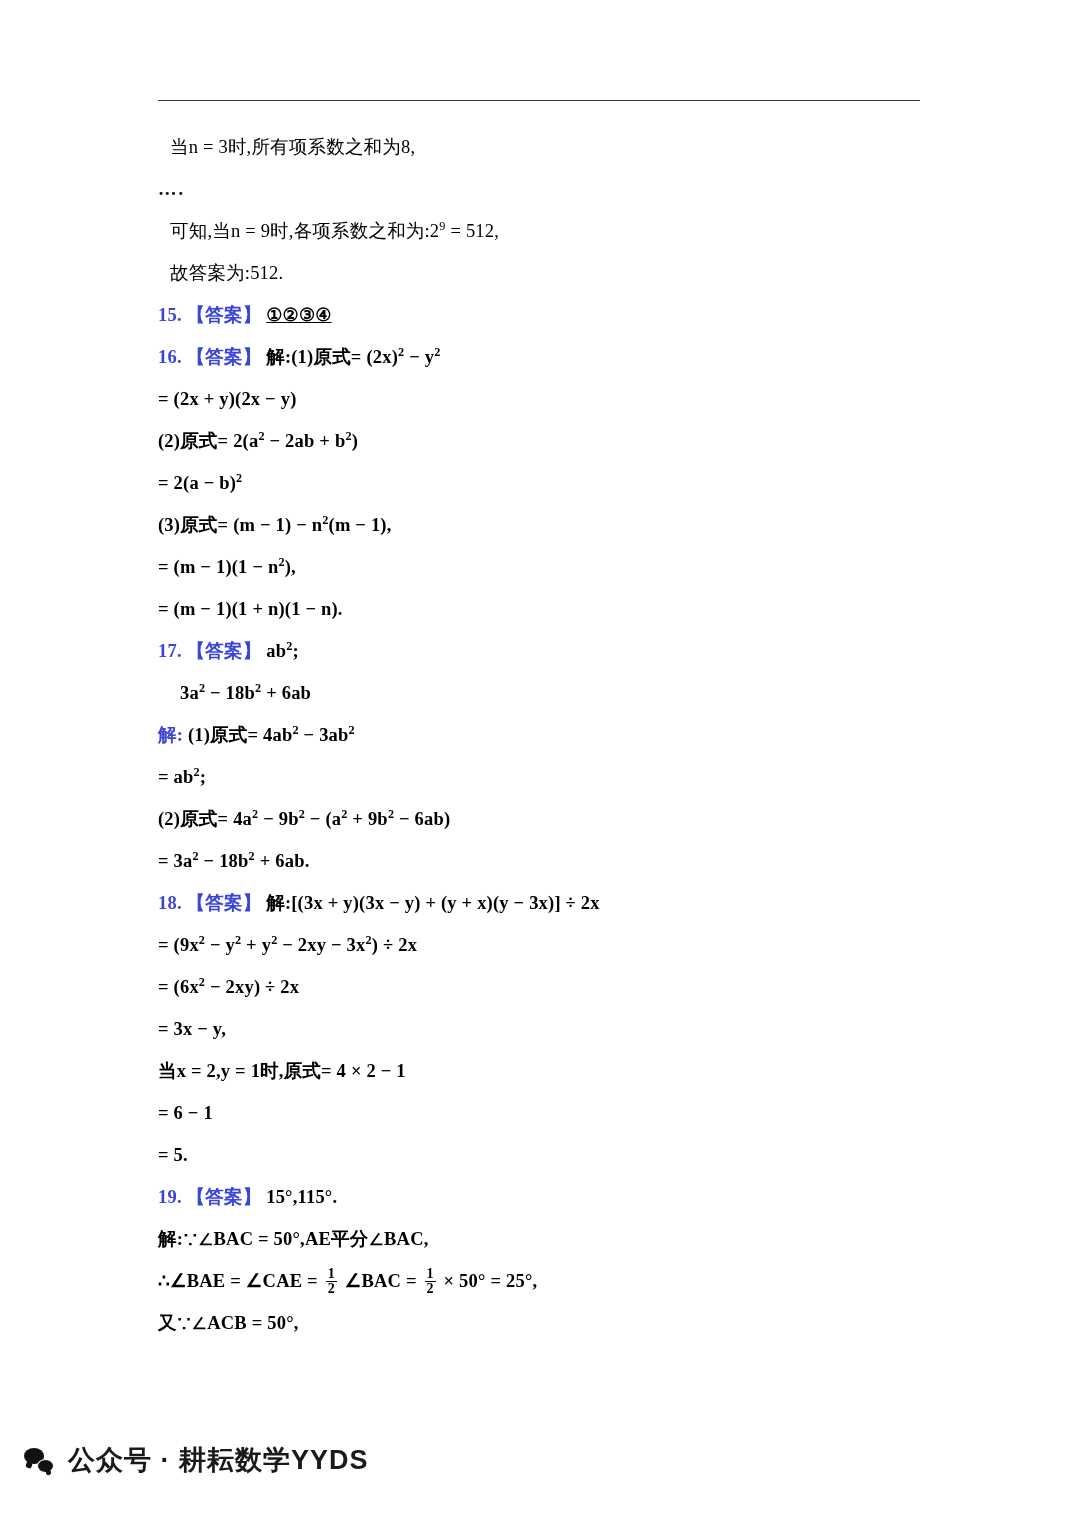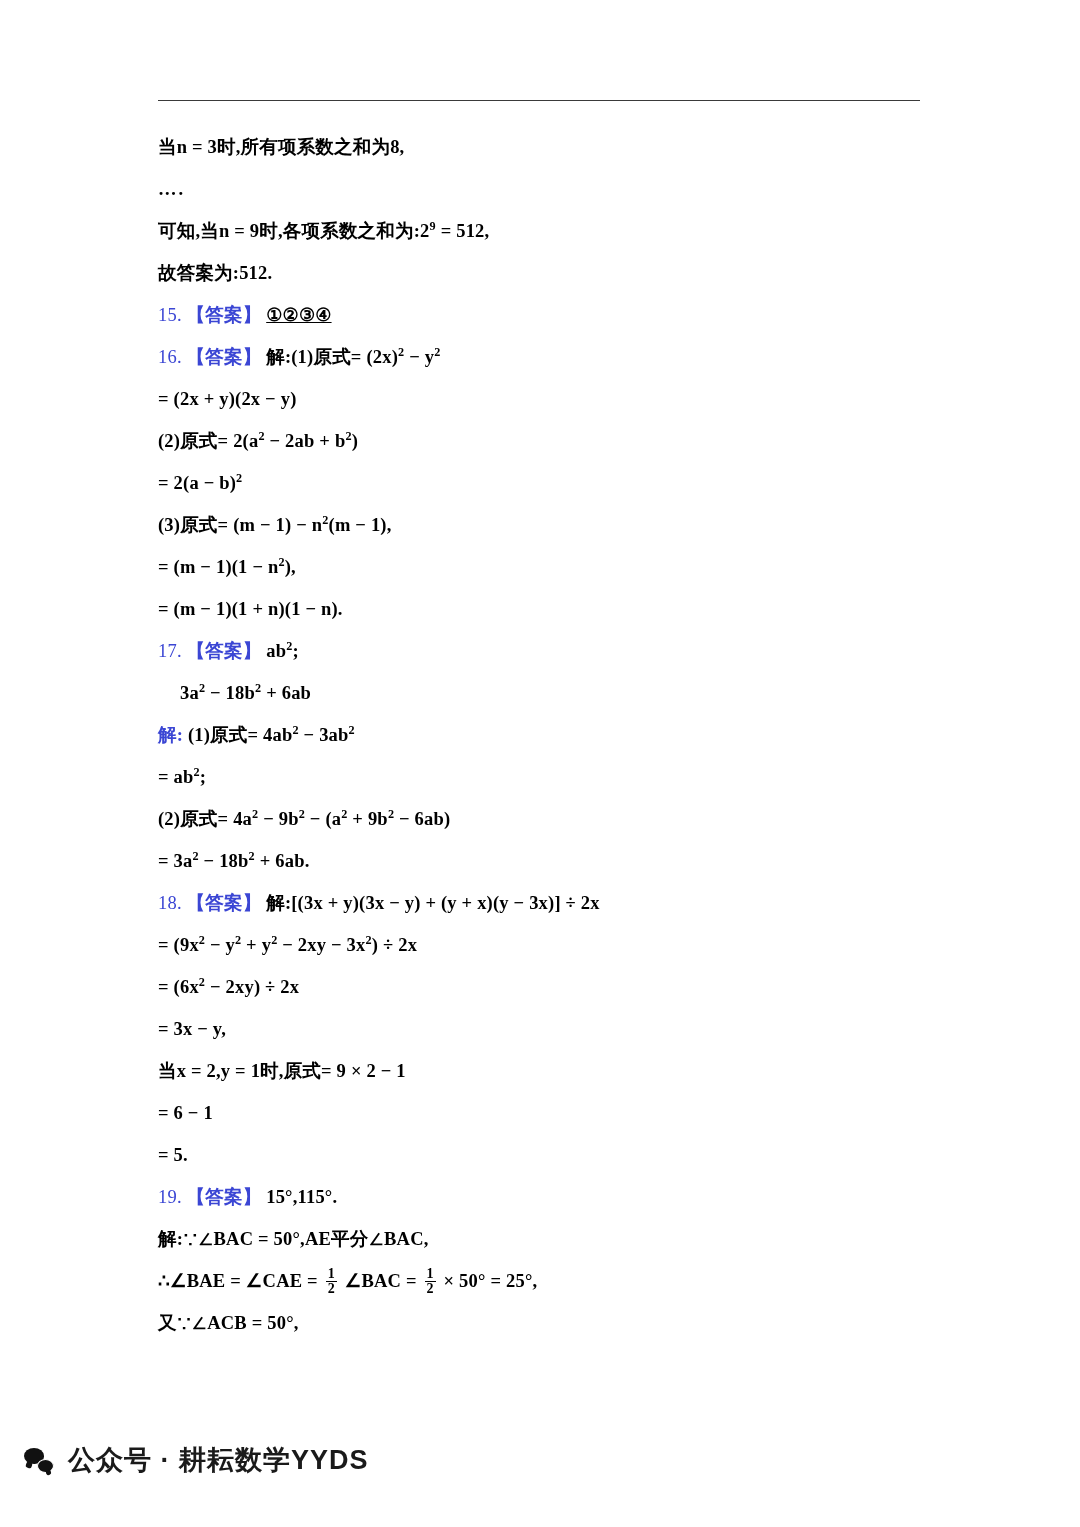--- a/index.html
+++ b/index.html
@@ -36,31 +36,32 @@
     width: 780px;
   }
   .line {
     font-size: 18.5px;
     line-height: 42px;
     font-weight: bold;
     white-space: nowrap;
     letter-spacing: 0.2px;
   }
   .line.plain {
-    font-weight: bold;
+    font-weight: normal;
+    margin-left: 12px;
   }
   .dots {
     font-size: 18.5px;
     line-height: 42px;
     font-weight: bold;
     letter-spacing: 2px;
   }
   .qno {
     color: #3b46d4;
-    font-weight: normal;
+    font-weight: bold;
   }
   .ansmark {
     color: #3b46d4;
     font-weight: bold;
     margin-top: 8px;
   }
   .solve-blue {
     color: #3b46d4;
     font-weight: bold;
   }
@@ -208,21 +209,21 @@
     <div class="line">= 3a<sup>2</sup> − 18b<sup>2</sup> + 6ab.</div>
 
     <div class="line">
       <span class="qno">18.</span>
       <span class="ansmark">【答案】</span>
       <span>解:[(3x + y)(3x − y) + (y + x)(y − 3x)] ÷ 2x</span>
     </div>
     <div class="line">= (9x<sup>2</sup> − y<sup>2</sup> + y<sup>2</sup> − 2xy − 3x<sup>2</sup>) ÷ 2x</div>
     <div class="line">= (6x<sup>2</sup> − 2xy) ÷ 2x</div>
     <div class="line">= 3x − y,</div>
-    <div class="line">当x = 2,y = 1时,原式= 9 × 2 − 1</div>
+    <div class="line">当x = 2,y = 1时,原式= 4 × 2 − 1</div>
     <div class="line">= 6 − 1</div>
     <div class="line">= 5.</div>
 
     <div class="line">
       <span class="qno">19.</span>
       <span class="ansmark">【答案】</span>
       <span>15°,115°.</span>
     </div>
     <div class="line">解:∵∠BAC = 50°,AE平分∠BAC,</div>
     <div class="line">

